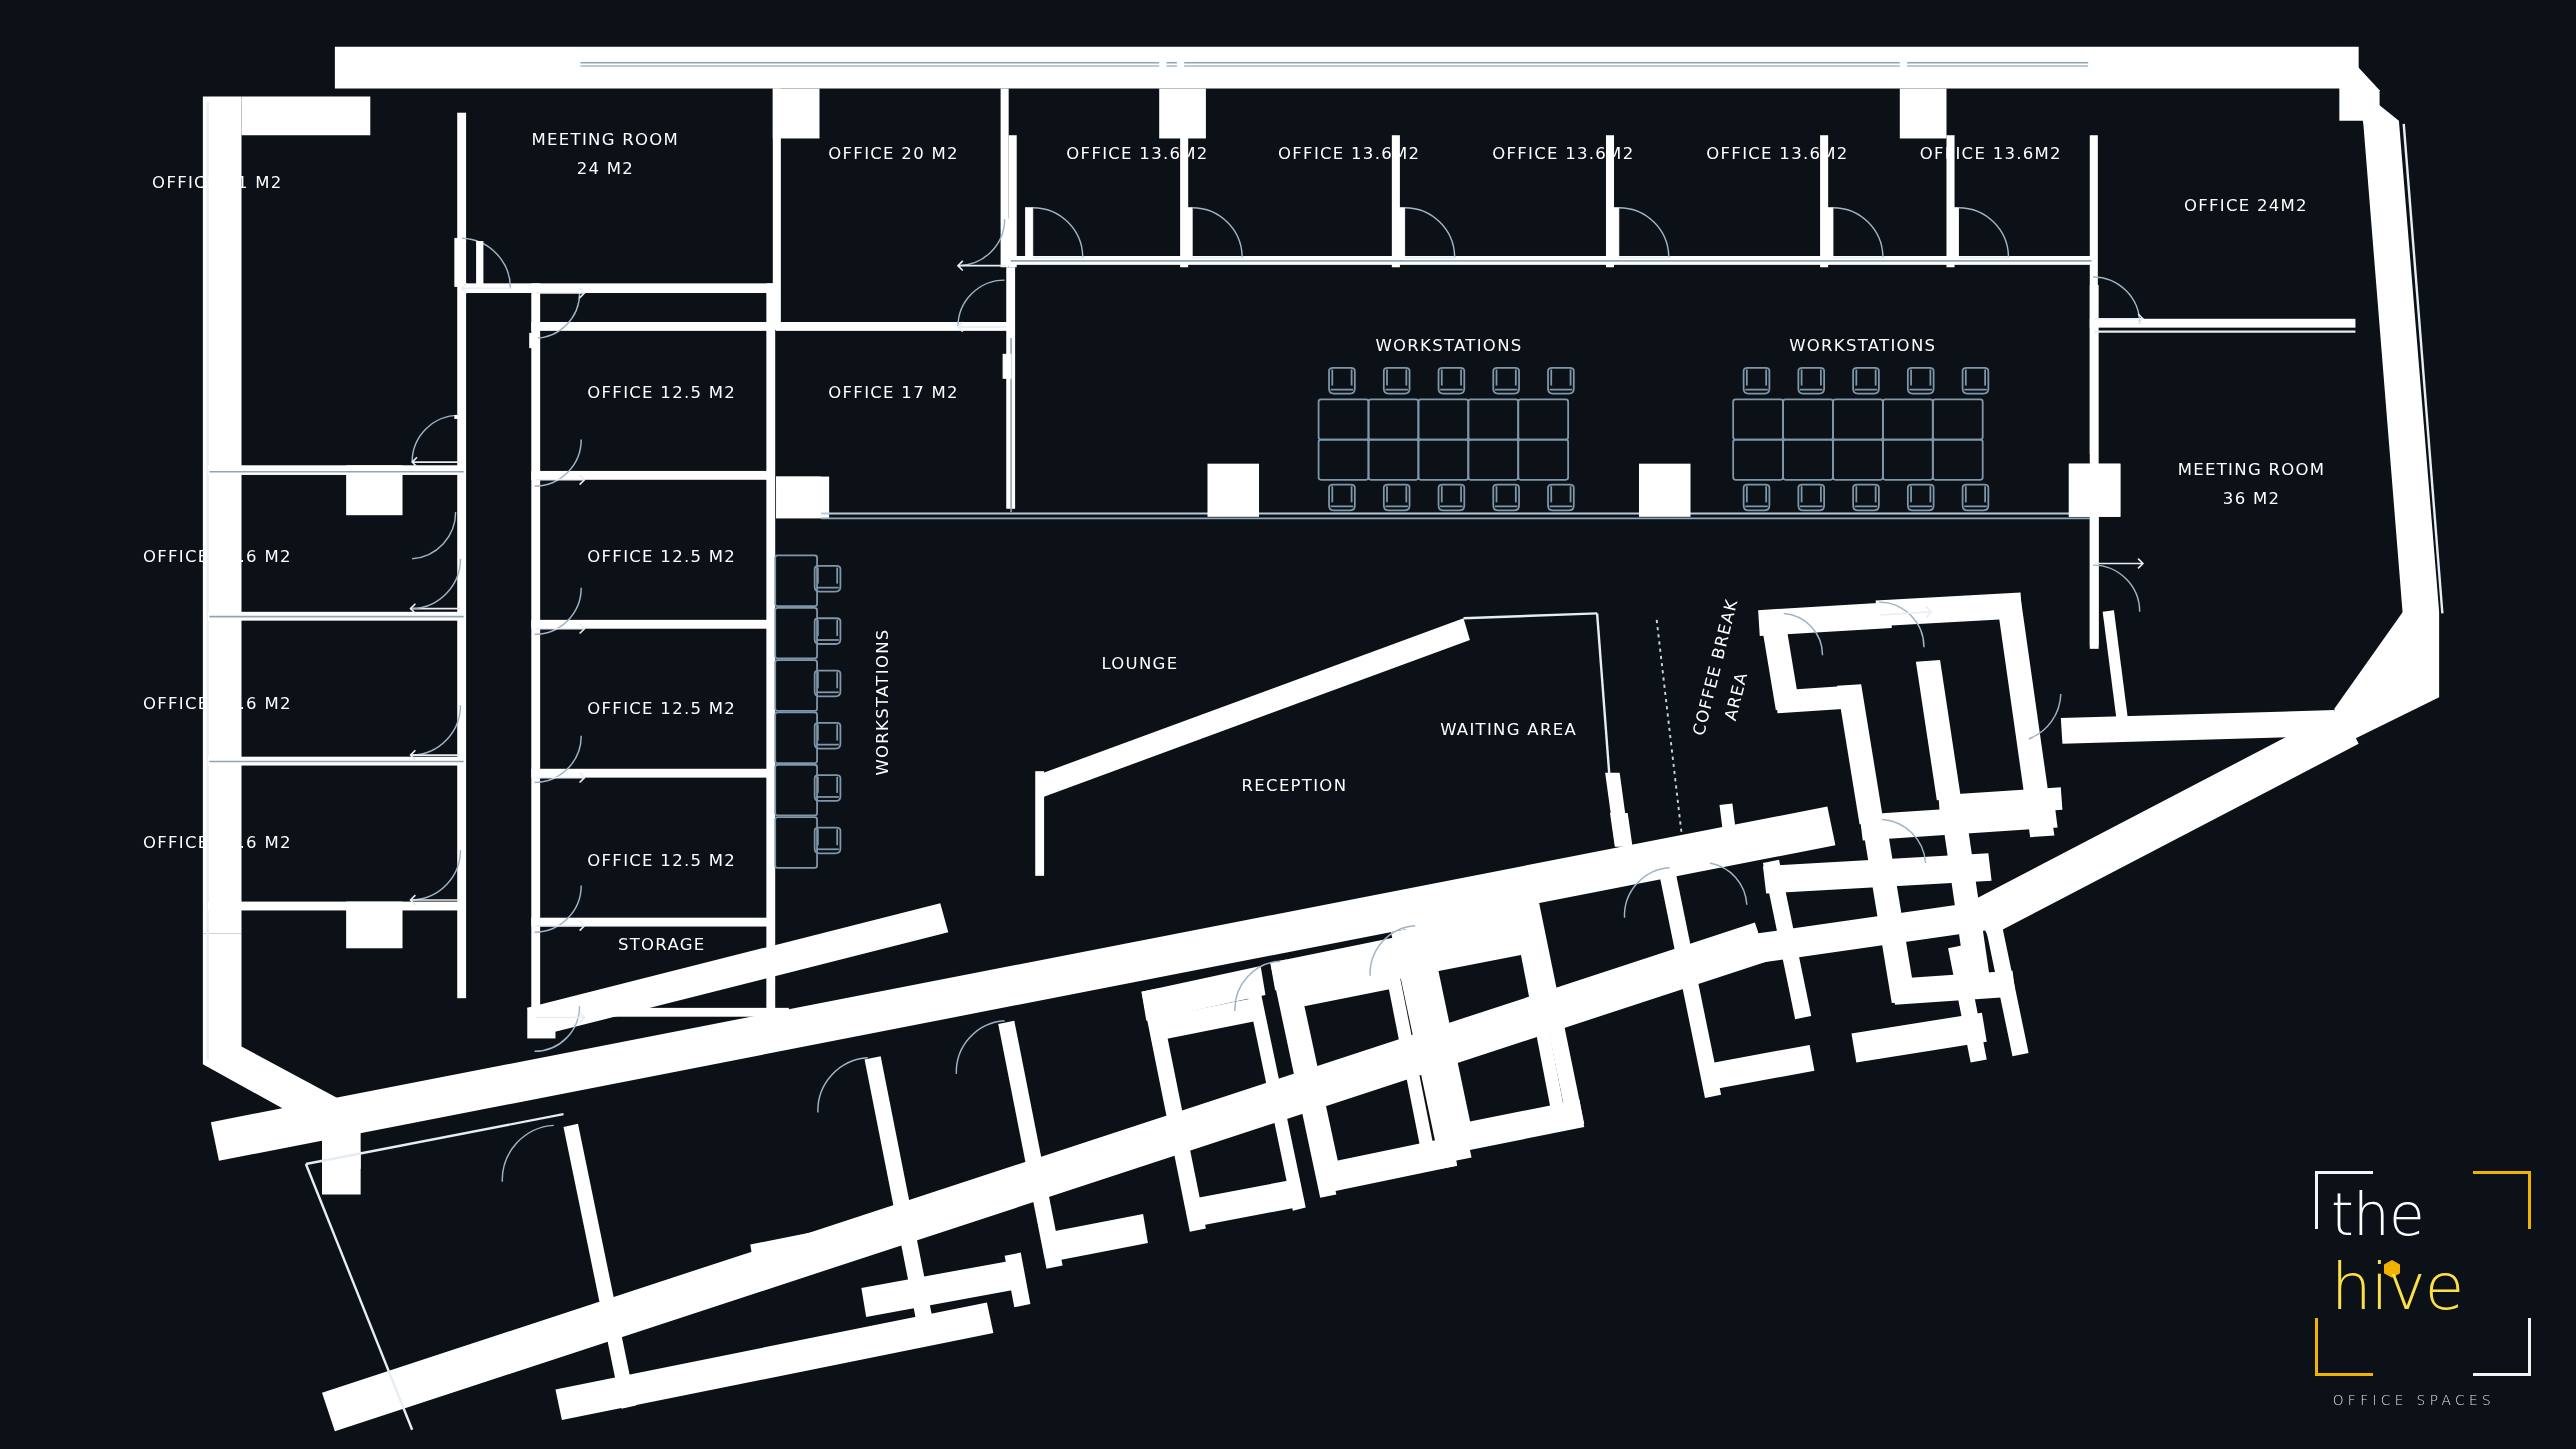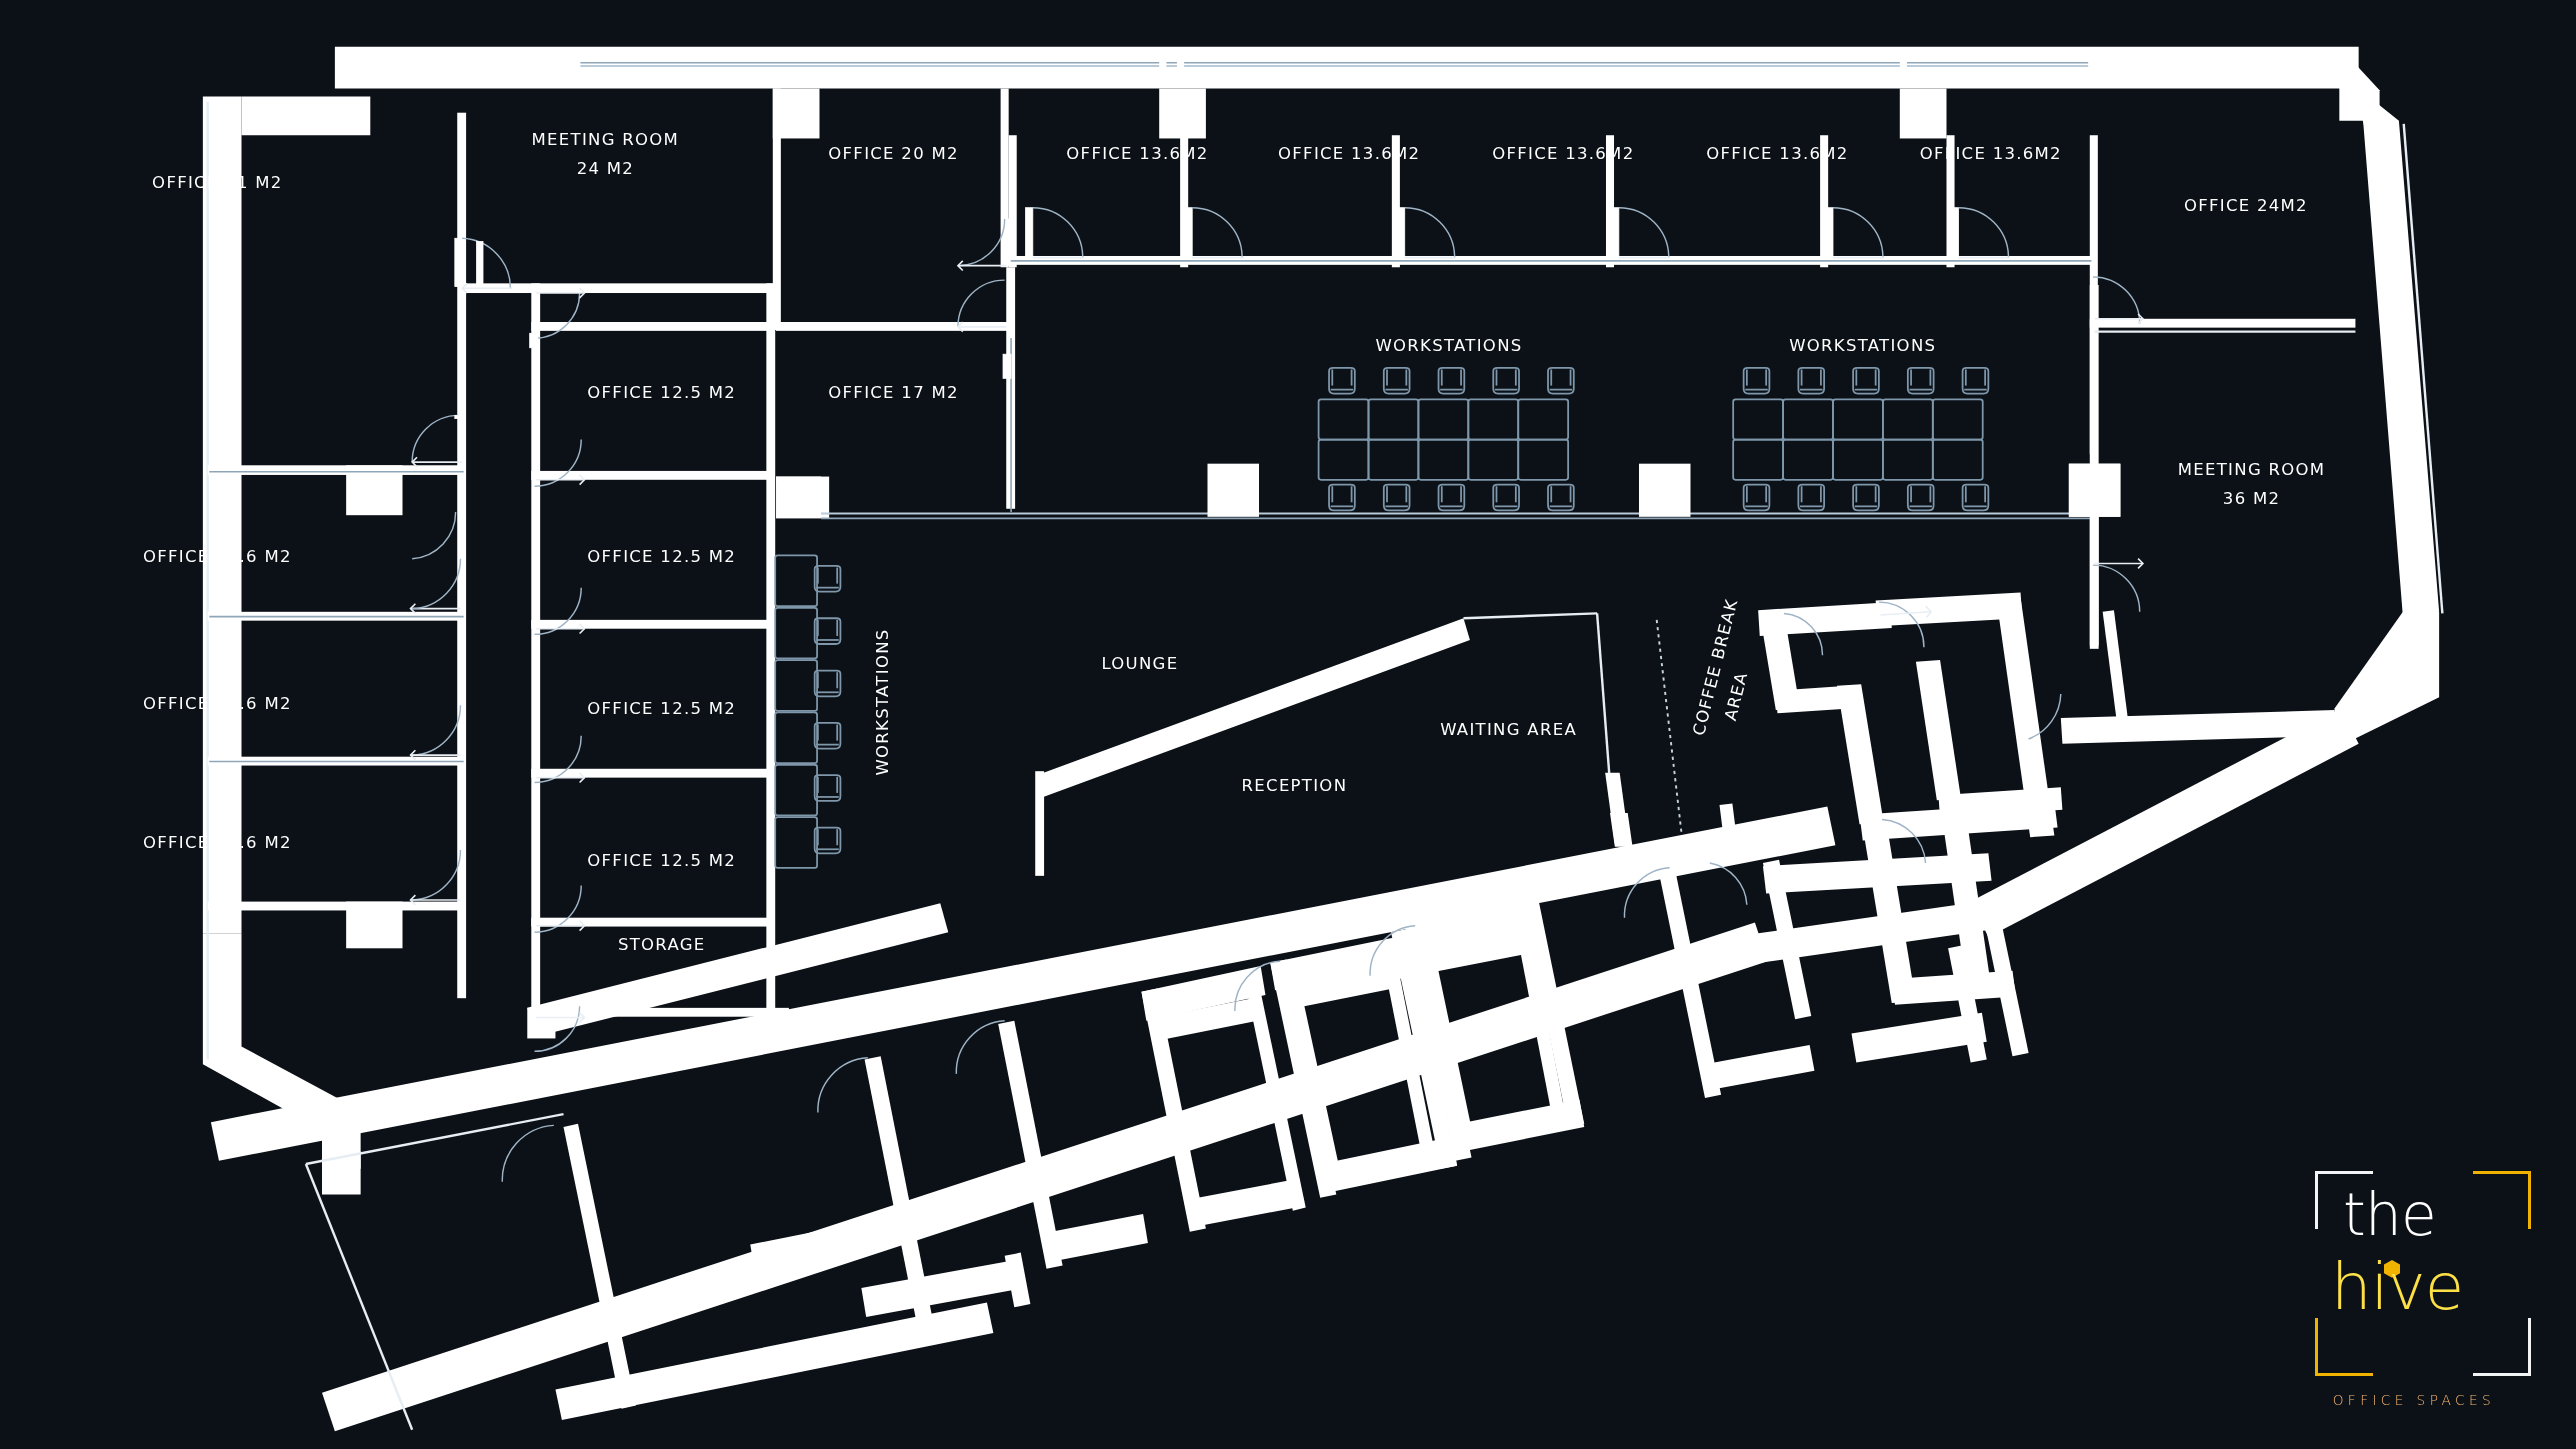--- a/index.html
+++ b/index.html
@@ -23,28 +23,28 @@
        font-weight:400;}
 
   
   #logo{position:absolute;left:2315px;top:1171px;width:216px;height:242px;}
   .lg-frame{position:absolute;inset:0;}
   .cor{position:absolute;width:55px;height:55px;}
   .c-tl{left:0;top:0;border-left:3.2px solid #f2f4f6;border-top:3.2px solid #f2f4f6;}
   .c-tr{right:0;top:0;border-right:3.2px solid #f0b400;border-top:3.2px solid #f0b400;}
   .c-bl{left:0;bottom:37px;border-left:3.2px solid #f0b400;border-bottom:3.2px solid #f0b400;}
   .c-br{right:0;bottom:37px;border-right:3.2px solid #f2f4f6;border-bottom:3.2px solid #f2f4f6;}
-  .lg-the{position:absolute;left:28px;top:14.5px;font-family:"DejaVu Sans",sans-serif;
+  .lg-the{position:absolute;left:16px;top:14.5px;font-family:"DejaVu Sans",sans-serif;
           font-size:58px;color:#ffffff;letter-spacing:-0.8px;font-weight:300;line-height:1;}
   .lg-hive{position:absolute;left:16px;top:84px;font-family:"DejaVu Sans",sans-serif;
            font-size:64px;color:#fde047;letter-spacing:-0.8px;font-weight:300;line-height:1;}
   .hexdot{position:absolute;left:69px;top:89px;width:16px;height:17.7px;background:#f0b400;
           clip-path:polygon(50% 0%,100% 25%,100% 75%,50% 100%,0% 75%,0% 25%);}
   .lg-sub{position:absolute;left:17.7px;bottom:4.8px;font-family:"DejaVu Sans",sans-serif;
-          font-size:13.7px;color:#fdba74;letter-spacing:4.4px;font-weight:300;}
+          font-size:13.7px;color:#e5e5e5;letter-spacing:4.4px;font-weight:300;}
 </style>
 </head>
 <body>
 
 <div id="stage">
 
 <svg id="plan" viewBox="0 0 3200 1800">
 
   <g>
 

